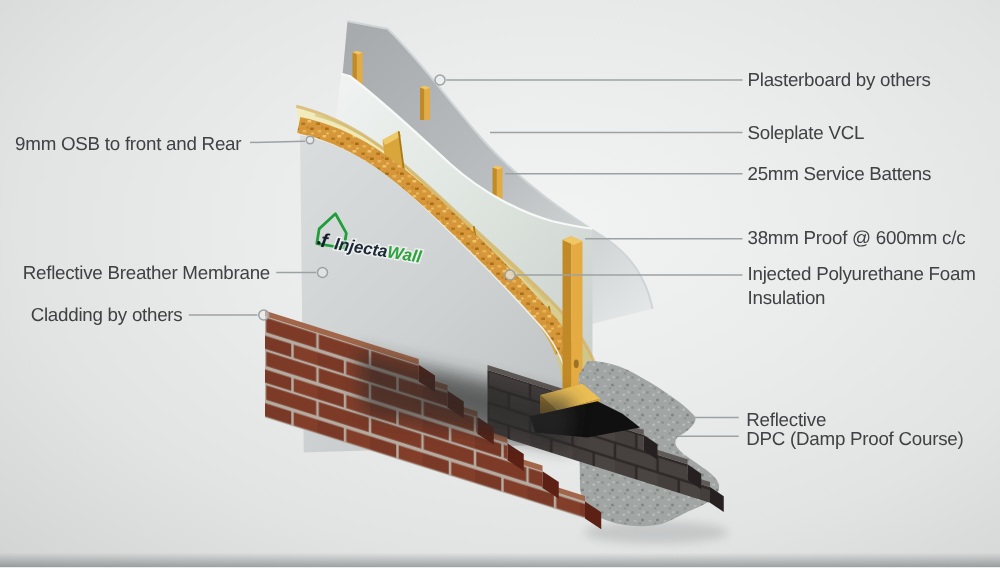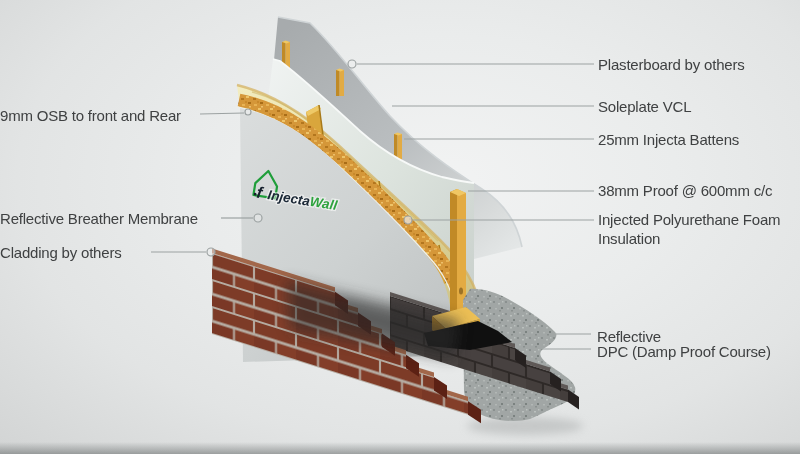--- a/index.html
+++ b/index.html
@@ -2,21 +2,21 @@
 <html><head>
 <meta charset="utf-8">
 <style>
   html,body{margin:0;padding:0;}
   body{font-family:"Liberation Sans",sans-serif;}
   #stage{position:relative;width:800px;height:454px;overflow:hidden;
     background:radial-gradient(ellipse at 55% 40%, #f2f3f3 0%, #eaeCec 38%, #e2e4e4 68%, #d2d4d4 100%);}
   #diagram-svg{position:absolute;left:0;top:0;}
   .callout{position:absolute;color:#3f4142;font-weight:normal;font-size:15px;
     letter-spacing:-0.2px;line-height:19px;white-space:nowrap;}
-  .callout.left{}
+  .callout.left{text-align:right;}
   .callout.wrap{white-space:normal;width:220px;}
 </style>
 </head>
 <body>
 
 <div id="stage">
 
 <svg id="diagram-svg" width="800" height="454" viewBox="0 0 800 454">
   <defs>
     <linearGradient id="pbGrad" x1="0.1" y1="0" x2="0.95" y2="1">
@@ -252,21 +252,21 @@
       <line x1="151" y1="252" x2="206" y2="252"></line>
       <circle cx="211" cy="252" r="4" fill="#eceeee" fill-opacity="0.5"></circle>
     </g>
   </g>
 
   <rect x="0" y="442" width="800" height="12" fill="url(#vignette)"></rect>
 </svg>
 
 <div class="callout" style="left:598px;top:55px">Plasterboard by others</div>
 <div class="callout" style="left:598px;top:97px">Soleplate VCL</div>
-<div class="callout" style="left:598px;top:130px">25mm Injecta Battens</div>
+<div class="callout" style="left:598px;top:130px">25mm Service Battens</div>
 <div class="callout" style="left:598px;top:181px">38mm Proof @ 600mm c/c</div>
 <div class="callout wrap" style="left:598px;top:210px">Injected Polyurethane Foam Insulation</div>
 <div class="callout" style="left:597px;top:327px">Reflective</div>
 <div class="callout" style="left:597px;top:342px">DPC (Damp Proof Course)</div>
 
 <div class="callout left" style="left:0px;top:106px;width:193px">9mm OSB to front and Rear</div>
 <div class="callout left" style="left:0px;top:243px;width:146px">Cladding by others</div>
 <div class="callout left" style="left:0px;top:209px;width:216px">Reflective Breather Membrane</div>
 
 </div>

